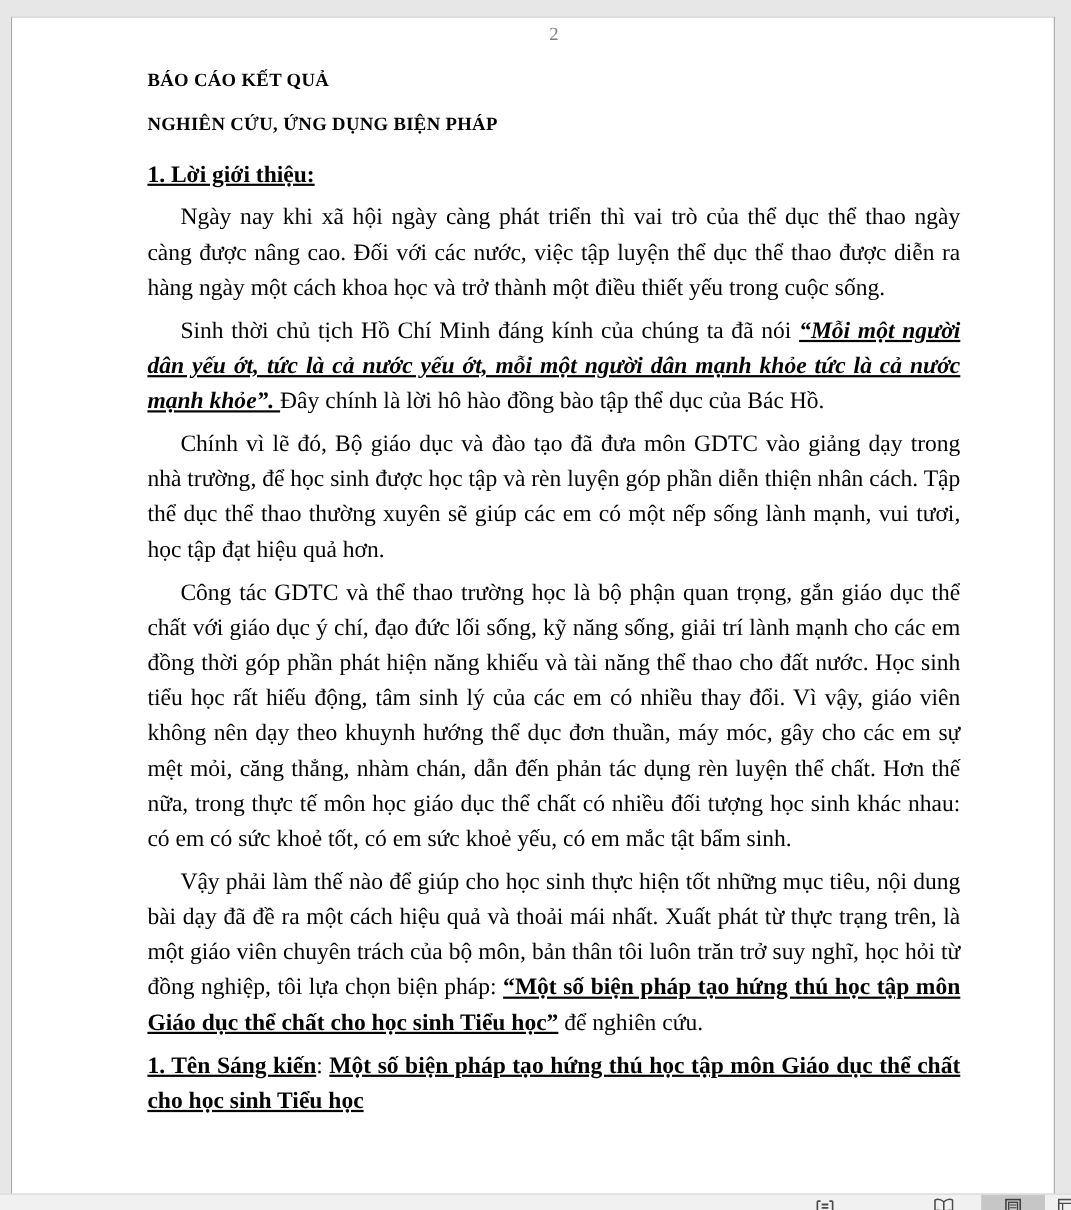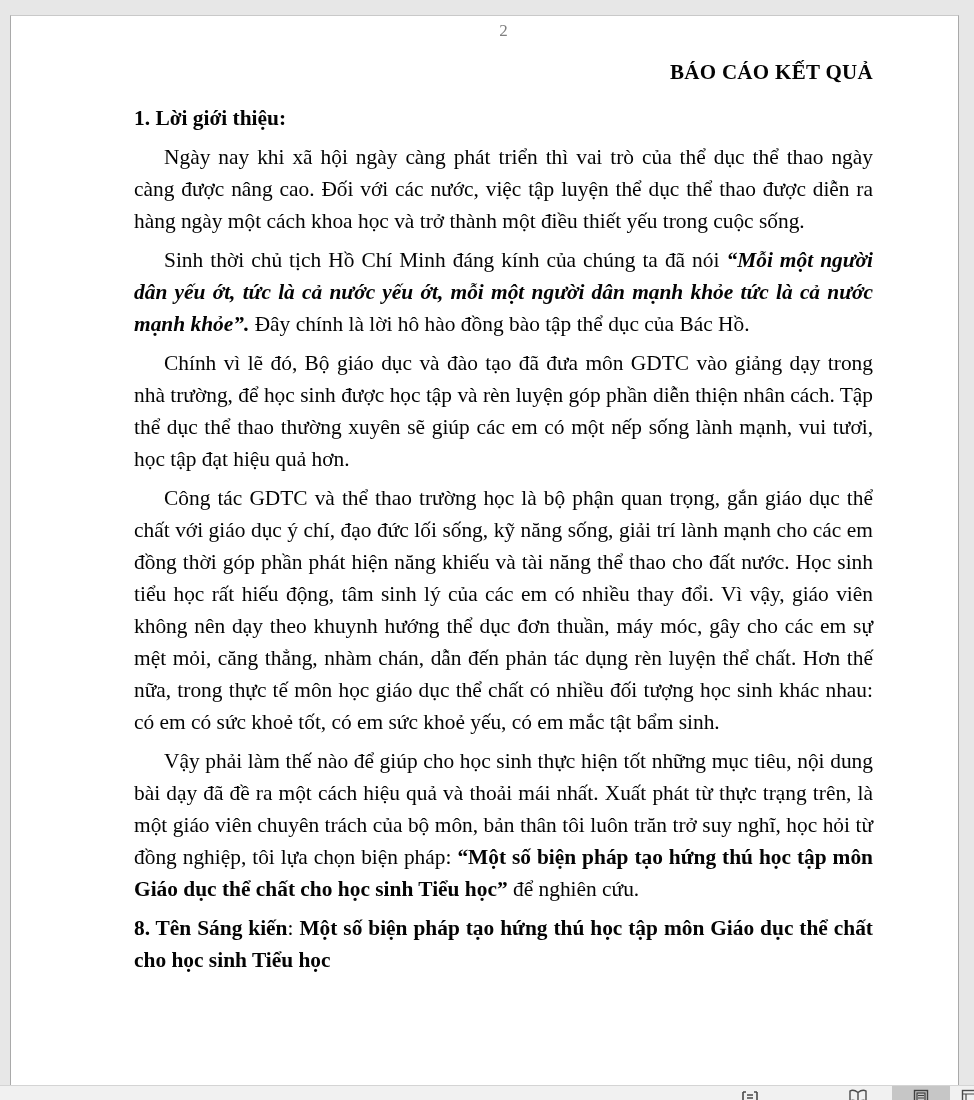--- a/index.html
+++ b/index.html
@@ -15,35 +15,35 @@
     padding:0 85px 0 123px;
     box-sizing:border-box;
     overflow:hidden;
     color:#040404;
   }
   .pagenum{
     margin-top:4px;text-align:center;color:#7f7f7f;
     font-size:17px;line-height:22px;
   }
   .doc-title{
-    text-align:right;font-weight:bold;font-size:21px;line-height:27px;
+    text-align:left;font-weight:bold;font-size:17px;line-height:27px;
     margin:0;letter-spacing:.3px;font-family:Liberation Serif, serif;
   }
   .doc-title.first{margin-top:17px;}
   .doc-title.second{margin-top:13px;}
   #doc-body{display:block;}
   .para{
     margin:7px 0 0 0;
     font-size:21.4px;line-height:32px;
     text-align:justify;
   }
   .para.heading{margin-top:16px;text-align:left;}
   .para.heading2{margin-top:7px;}
   .para.indent{text-indent:30px;}
-  .b{font-weight:bold;}
+  .b{font-weight:bold;text-decoration:underline;}
   .i{font-style:italic;}
   
   .statusbar{
     position:absolute;left:0;right:0;bottom:0;height:14px;
     background:#f1f1f1;border-top:1px solid #d4d4d4;
     z-index:5;overflow:hidden;
   }
   .sb-btn{
     position:absolute;top:3px;width:26px;height:20px;
     display:flex;justify-content:center;
@@ -57,28 +57,29 @@
   .read-pos{left:845px;}
   .print-pos{left:892px;}
   .web-pos{left:956px;}
 </style>
 </head>
 <body>
 
 <div class="page">
   <div class="pagenum">2</div>
   <p class="doc-title first">BÁO CÁO KẾT QUẢ</p>
+  <p class="doc-title second">NGHIÊN CỨU, ỨNG DỤNG BIỆN PHÁP</p>
   <div id="doc-body">
       <p class="para heading"><span class="b">1. Lời giới thiệu:</span></p>
       <p class="para body indent"><span>Ngày nay khi xã hội ngày càng phát triển thì vai trò của thể dục thể thao ngày càng được nâng cao. Đối với các nước, việc tập luyện thể dục thể thao được diễn ra hàng ngày một cách khoa học và trở thành một điều thiết yếu trong cuộc sống.</span></p>
       <p class="para body indent"><span>Sinh thời chủ tịch Hồ Chí Minh đáng kính của chúng ta đã nói </span><span class="b i">“Mỗi một người dân yếu ớt, tức là cả nước yếu ớt, mỗi một người dân mạnh khỏe tức là cả nước mạnh khỏe”. </span><span>Đây chính là lời hô hào đồng bào tập thể dục của Bác Hồ.</span></p>
       <p class="para body indent"><span>Chính vì lẽ đó, Bộ giáo dục và đào tạo đã đưa môn GDTC vào giảng dạy trong nhà trường, để học sinh được học tập và rèn luyện góp phần diễn thiện nhân cách. Tập thể dục thể thao thường xuyên sẽ giúp các em có một nếp sống lành mạnh, vui tươi, học tập đạt hiệu quả hơn.</span></p>
       <p class="para body indent"><span>Công tác GDTC và thể thao trường học là bộ phận quan trọng, gắn giáo dục thể chất với giáo dục ý chí, đạo đức lối sống, kỹ năng sống, giải trí lành mạnh cho các em đồng thời góp phần phát hiện năng khiếu và tài năng thể thao cho đất nước. Học sinh tiểu học rất hiếu động, tâm sinh lý của các em có nhiều thay đổi. Vì vậy, giáo viên không nên dạy theo khuynh hướng thể dục đơn thuần, máy móc, gây cho các em sự mệt mỏi, căng thẳng, nhàm chán, dẫn đến phản tác dụng rèn luyện thể chất. Hơn thế nữa, trong thực tế môn học giáo dục thể chất có nhiều đối tượng học sinh khác nhau: có em có sức khoẻ tốt, có em sức khoẻ yếu, có em mắc tật bẩm sinh.</span></p>
       <p class="para body indent"><span>Vậy phải làm thế nào để giúp cho học sinh thực hiện tốt những mục tiêu, nội dung bài dạy đã đề ra một cách hiệu quả và thoải mái nhất. Xuất phát từ thực trạng trên, là một giáo viên chuyên trách của bộ môn, bản thân tôi luôn trăn trở suy nghĩ, học hỏi từ đồng nghiệp, tôi lựa chọn biện pháp: </span><span class="b">“Một số biện pháp tạo hứng thú học tập môn Giáo dục thể chất cho học sinh Tiểu học”</span><span> để nghiên cứu.</span></p>
-      <p class="para heading2"><span class="b">8. Tên Sáng kiến</span><span>: </span><span class="b">Một số biện pháp tạo hứng thú học tập môn Giáo dục thể chất cho học sinh Tiểu học</span></p>
+      <p class="para heading2"><span class="b">1. Tên Sáng kiến</span><span>: </span><span class="b">Một số biện pháp tạo hứng thú học tập môn Giáo dục thể chất cho học sinh Tiểu học</span></p>
     </div>
 </div>
 
 <div class="statusbar">
   <div class="sb-btn focus-pos">
     <svg width="16" height="16" viewBox="0 0 16 16">
       <path d="M1,3 h3 M1,3 v10 M1,13 h3 M15,3 h-3 M15,3 v10 M15,13 h-3 M5,6 h6 M5,9 h6" stroke="#4a4a4a" stroke-width="1.6" fill="none"></path>
     </svg>
   </div>
   <div class="sb-btn read-pos">

